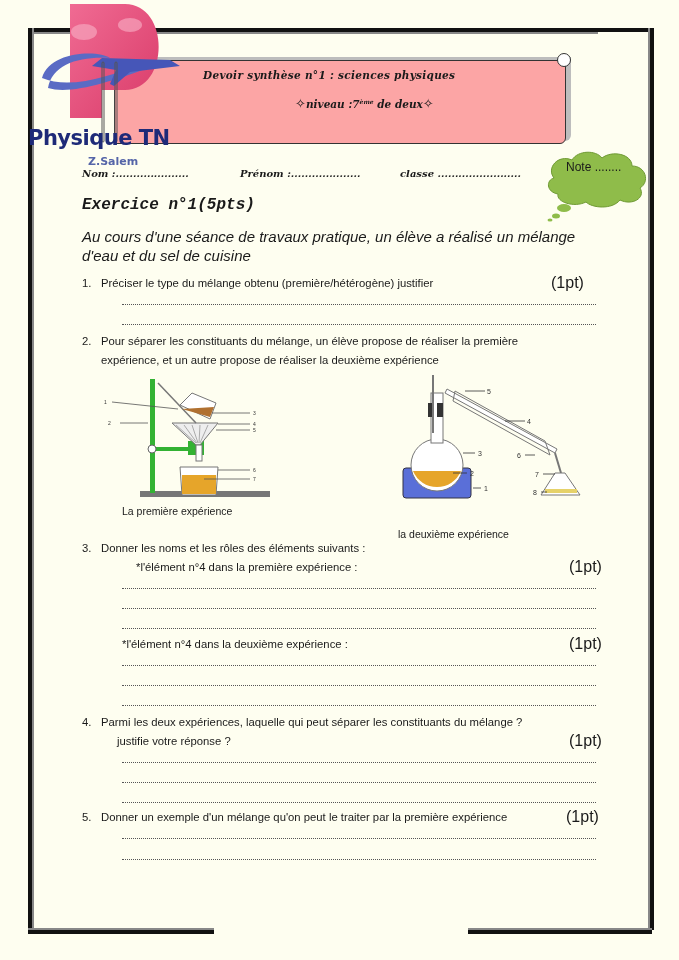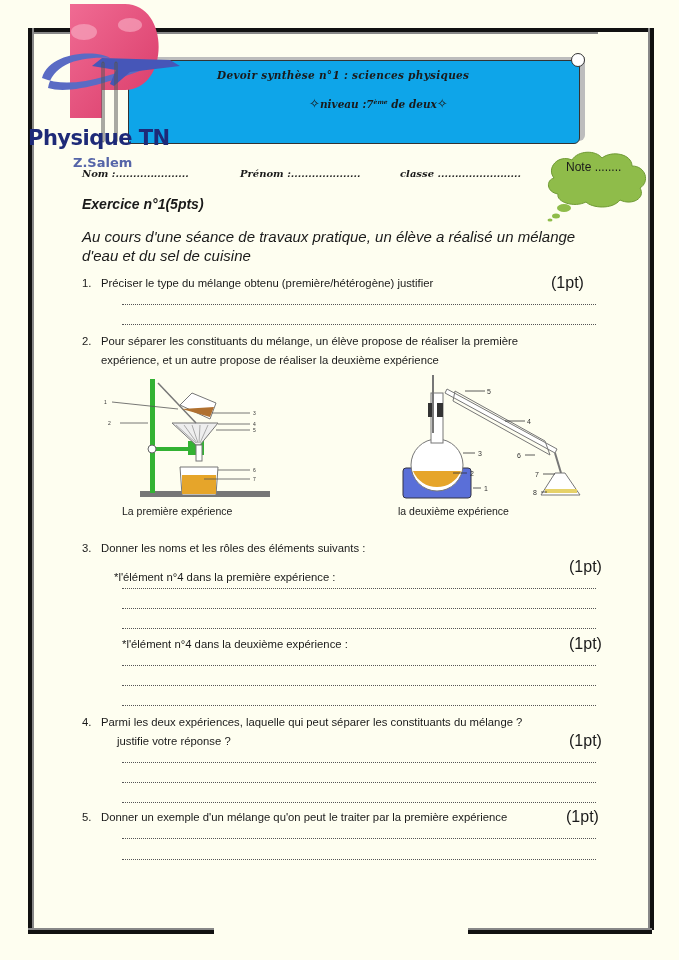--- a/index.html
+++ b/index.html
@@ -12,43 +12,43 @@
   
   .frame-top { position:absolute; left:28px; top:28px; width:570px; height:4px; background:#111; border-bottom:2px solid #888; }
   .frame-left { position:absolute; left:28px; top:28px; width:4px; height:902px; background:#111; border-right:2px solid #888; }
   .frame-right { position:absolute; left:648px; top:28px; width:4px; height:902px; background:#111; border-left:2px solid #888; }
   .frame-right-top { position:absolute; left:560px; top:28px; width:92px; height:4px; background:#111; }
   .frame-bot-left { position:absolute; left:28px; top:928px; width:186px; height:4px; background:#111; border-top:2px solid #888; }
   .frame-bot-right { position:absolute; left:468px; top:928px; width:184px; height:4px; background:#111; border-top:2px solid #888; }
 
   
   .scroll {
-    position:absolute; left:128px; top:60px; width:450px; height:82px;
-    background:#0ea5e9; border:1.5px solid #333; border-radius:0 0 6px 0;
+    position:absolute; left:114px; top:60px; width:450px; height:82px;
+    background:#fca5a5; border:1.5px solid #333; border-radius:0 0 6px 0;
     box-shadow:5px -3px 0 #bdbdbd;
     text-align:right;
   }
   .scroll-curl { position:absolute; right:-6px; top:-8px; width:12px; height:12px; border:1.5px solid #333; border-radius:50%; background:#fff; }
   .title1 { position:absolute; left:88px; top:8px; font-family:"DejaVu Serif", serif; font-weight:bold; font-style:italic; font-size:10.5px; letter-spacing:0.3px; }
   .title2 { position:absolute; left:180px; top:35px; font-family:"DejaVu Serif", serif; font-weight:bold; font-style:italic; font-size:10.5px; }
   .title2 sup { font-size:6px; }
   .star { font-style:normal; font-weight:normal; font-size:13px; }
 
   
   .logo { position:absolute; left:30px; top:0; width:150px; height:170px; }
   .logo-text { position:absolute; left:28px; top:126px; font-family:"DejaVu Sans", sans-serif; font-weight:bold; font-size:21px; color:#1e2a78; letter-spacing:-0.5px; }
-  .logo-sub { position:absolute; left:73px; top:155px; font-family:"DejaVu Sans", sans-serif; font-weight:bold; font-size:13px; color:#5565a8; }
+  .logo-sub { position:absolute; left:88px; top:155px; font-family:"DejaVu Sans", sans-serif; font-weight:bold; font-size:11px; color:#5565a8; }
 
   .nom-line { position:absolute; top:168px; font-family:"DejaVu Serif", serif; font-weight:bold; font-style:italic; font-size:10px; }
 
   
   .cloud { position:absolute; left:540px; top:148px; width:112px; height:74px; }
   .cloud-text { position:absolute; left:566px; top:160px; font-size:12px; color:#1a1a1a; }
 
-  .exo-title { position:absolute; left:82px; top:196px; font-family:Liberation Sans, sans-serif; font-weight:bold; font-style:italic; font-size:14px; }
+  .exo-title { position:absolute; left:82px; top:196px; font-family:Liberation Mono, monospace; font-weight:bold; font-style:italic; font-size:16px; }
   .intro { position:absolute; left:82px; top:227px; width:520px; font-style:italic; font-size:15px; line-height:19px; font-family:"Liberation Sans", sans-serif; }
 
   .q { position:absolute; left:82px; font-size:11.3px; line-height:18.5px; }
   .q .num { position:absolute; left:0; }
   .q .txt { position:absolute; left:19px; width:490px; }
   .pts { position:absolute; font-size:16px; }
   .dots { position:absolute; left:122px; width:474px; height:0; border-bottom:1.3px dotted #555; }
 
   .fig-caption { position:absolute; font-size:10.5px; }
   .fig { position:absolute; }
@@ -175,27 +175,27 @@
     <line x1="78" y1="115" x2="86" y2="115"></line>
       <text x="89" y="118" stroke="none">1</text>
     <line x1="130" y1="82" x2="140" y2="82"></line>
       <text x="122" y="85" stroke="none">6</text>
     <line x1="148" y1="101" x2="160" y2="101"></line>
       <text x="140" y="104" stroke="none">7</text>
     <line x1="146" y1="119" x2="152" y2="119"></line>
       <text x="138" y="122" stroke="none">8</text>
   </g>
 </svg>
-<div class="fig-caption" style="left:398px; top:505px;">la deuxième expérience</div>
+<div class="fig-caption" style="left:398px; top:528px;">la deuxième expérience</div>
 
 <div class="q" style="top:539px;">
   <span class="num">3.</span>
   <span class="txt">Donner les noms et les rôles  des éléments suivants :</span>
 </div>
-<div class="q" style="top:558px; left:114px;margin-top:10px;">*l'élément n°4 dans la première expérience :</div>
+<div class="q" style="top:558px; left:136px;">*l'élément n°4 dans la première expérience :</div>
 <div class="pts" style="left:569px; top:558px;">(1pt)</div>
 <div class="dots" style="top:588px;"></div>
 <div class="dots" style="top:608px;"></div>
 <div class="dots" style="top:628px;"></div>
 <div class="q" style="top:635px; left:122px;">*l'élément n°4 dans la deuxième expérience :</div>
 <div class="pts" style="left:569px; top:635px;">(1pt)</div>
 <div class="dots" style="top:665px;"></div>
 <div class="dots" style="top:685px;"></div>
 <div class="dots" style="top:705px;"></div>
 

